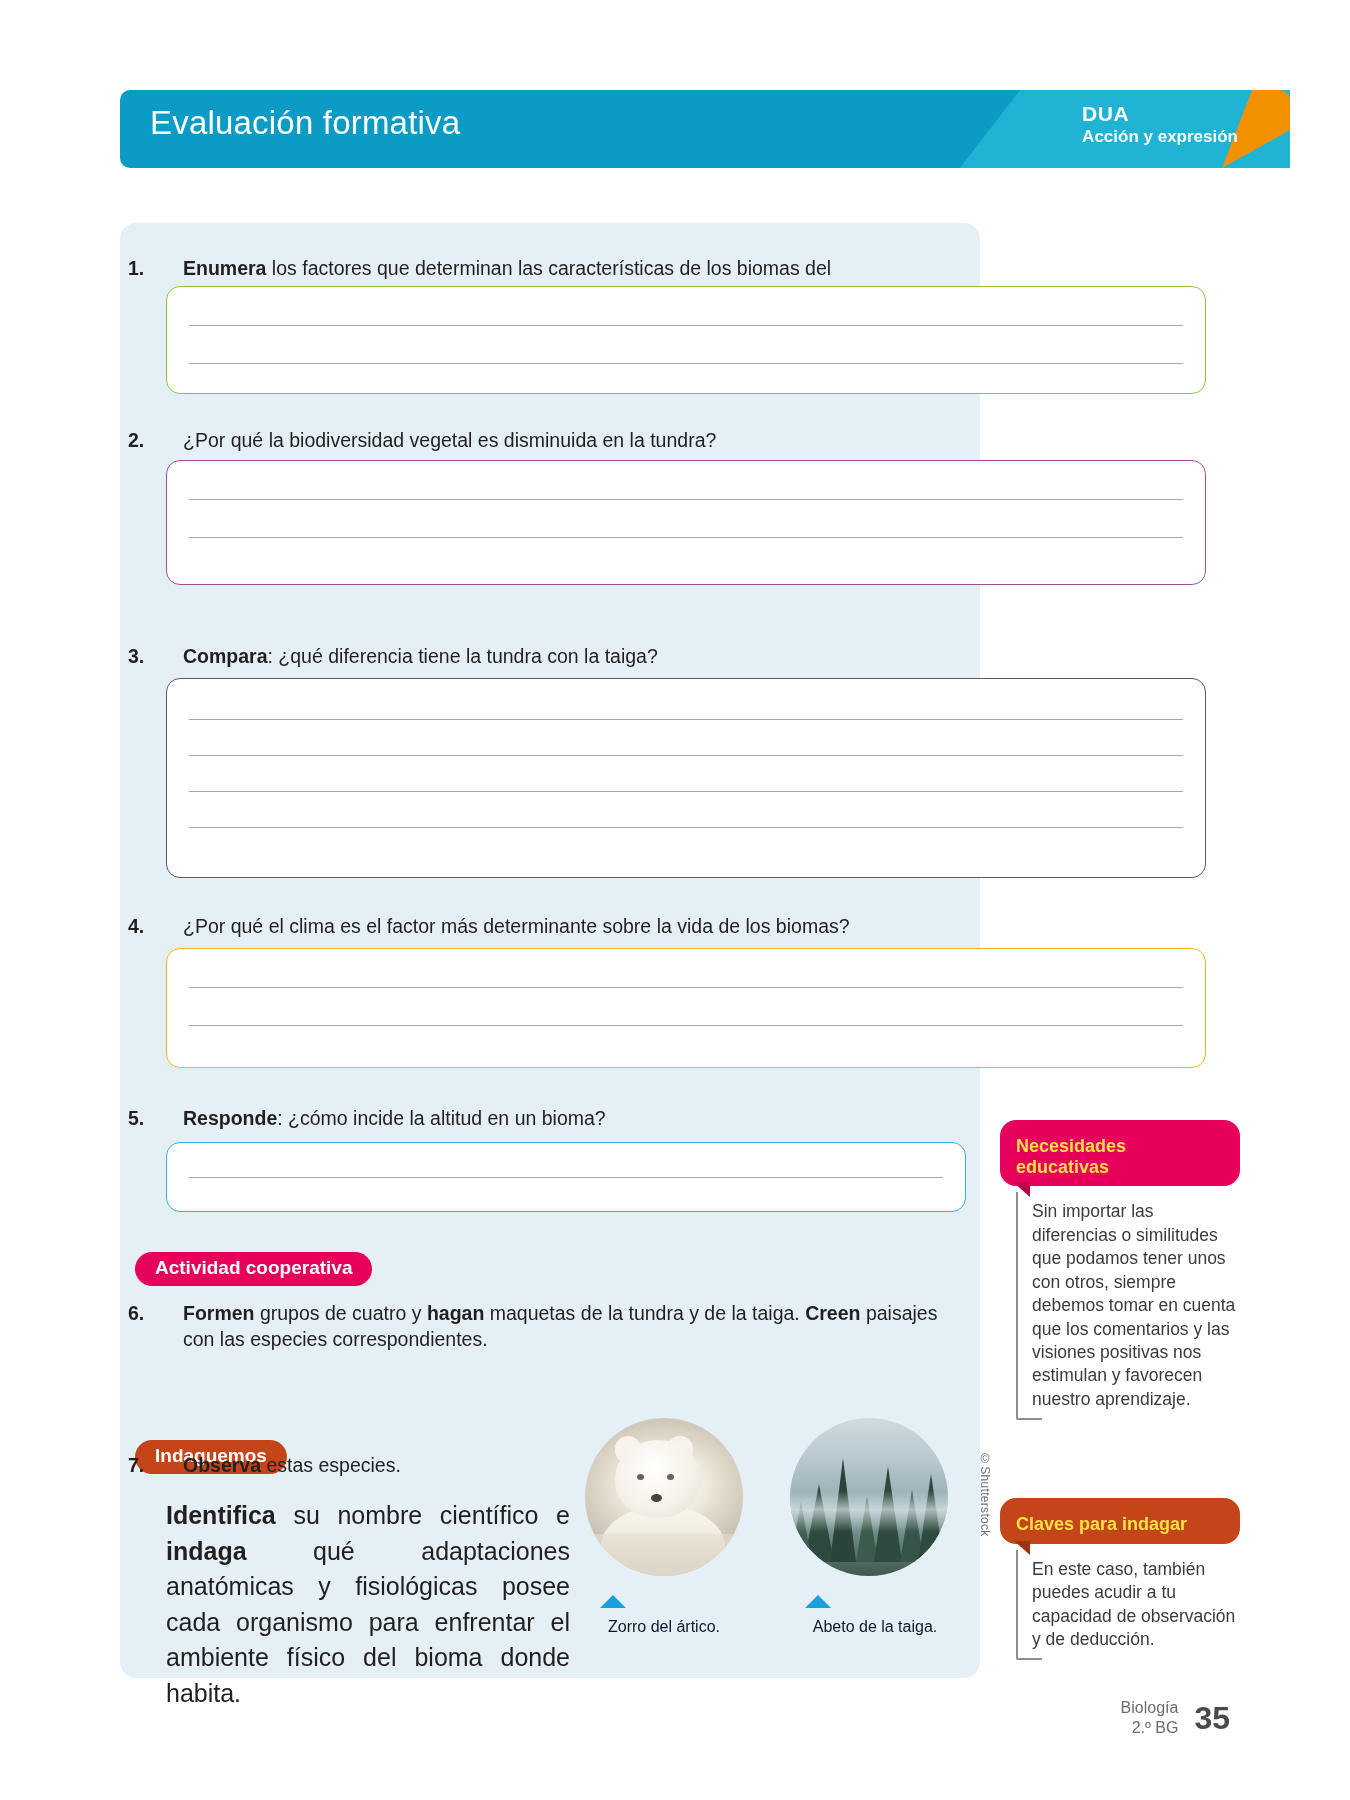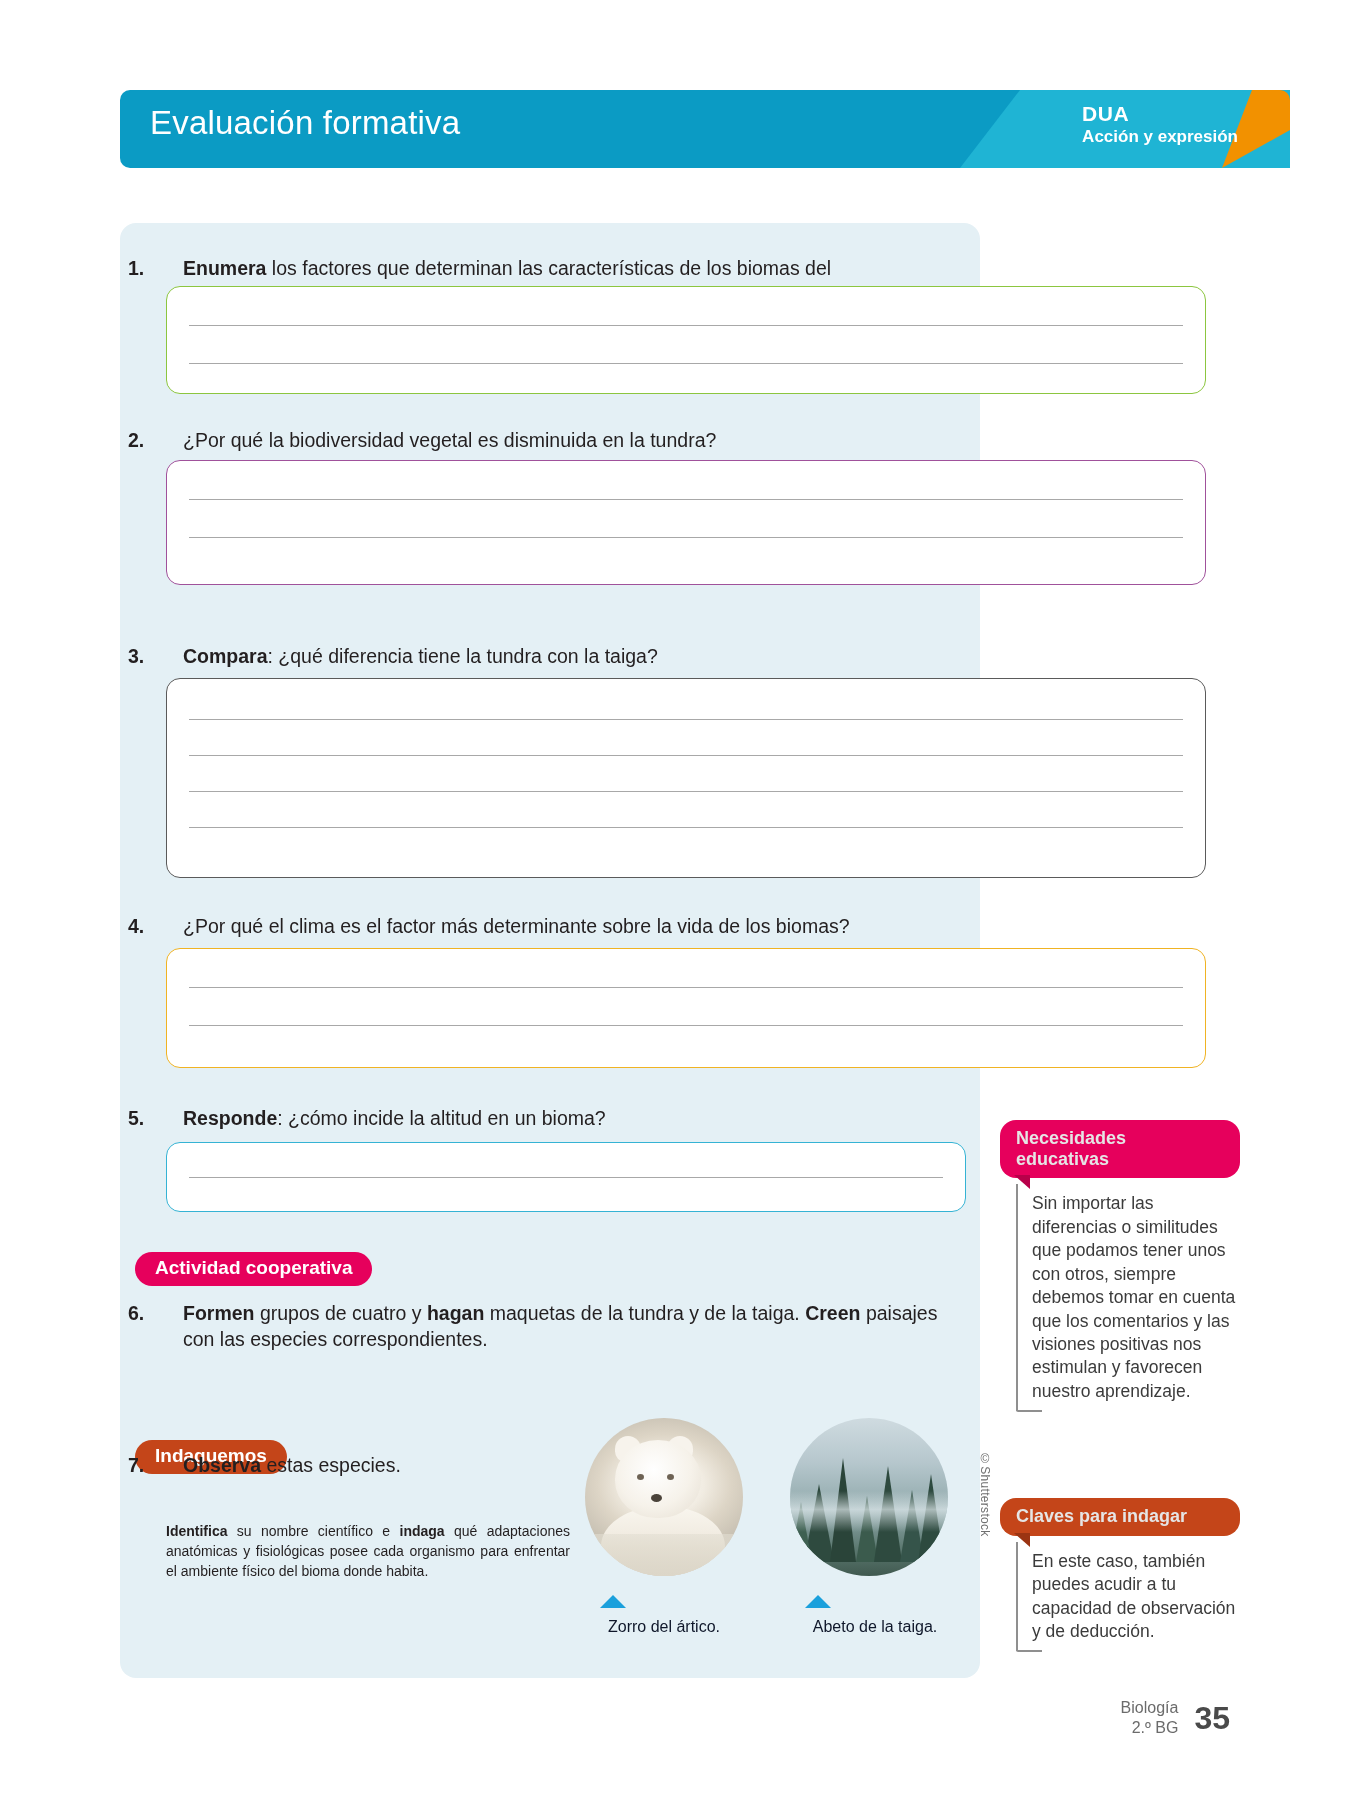--- a/index.html
+++ b/index.html
@@ -233,25 +233,25 @@
     letter-spacing: 0.3px;
   }
 
   
   .note {
     position: absolute;
     width: 240px;
   }
   .note-head {
     position: relative;
-    color: #e5e5e5;
+    color: #fde047;
     font-weight: bold;
     font-size: 18px;
     border-radius: 16px;
-    padding: 8px 16px 9px 16px;
+    padding: 16px 16px 9px 16px;
     line-height: 1.15;
     z-index: 2;
   }
   .note-tail {
     position: absolute;
     left: 14px;
     bottom: -11px;
     width: 0; height: 0;
     border-left: 16px solid transparent;
     border-top: 14px solid #b8004a;
@@ -369,21 +369,21 @@
   <span class="q-text"><b>Formen</b><span> grupos de cuatro y </span><b>hagan</b><span> maquetas de la tundra y de la taiga. </span><b>Creen</b><span> paisajes con las especies correspondientes.</span></span>
 </div>
 
 <div class="badge badge-orange" style="left:135px; top:1396px;margin-top:44px;">Indaguemos</div>
 
 <div class="q" style="left:128px; top:1452px; width:420px;">
   <span class="q-num">7.</span>
   <span class="q-text"><b>Observa</b><span> estas especies.</span></span>
 </div>
 
-<div style="position:absolute; left:166px; top:1498px; width:404px; font-size:14px; color:#231f20; line-height:1.42; text-align:justify;margin-top:24px;">
+<div style="position:absolute; left:166px; top:1498px; width:404px; font-size:25px; color:#231f20; line-height:1.42; text-align:justify;">
   <b>Identifica</b><span> su nombre científico e </span><b>indaga</b><span> qué adaptaciones anatómicas y fisiológicas posee cada organismo para enfrentar el ambiente físico del bioma donde habita.</span>
 </div>
 
 <div class="photo photo-fox" style="left:585px; top:1418px;">
   <div class="fox-body"></div>
   <div class="fox-ear-l"></div>
   <div class="fox-ear-r"></div>
   <div class="fox-head"></div>
   <div class="fox-eye-l"></div>
   <div class="fox-eye-r"></div>

